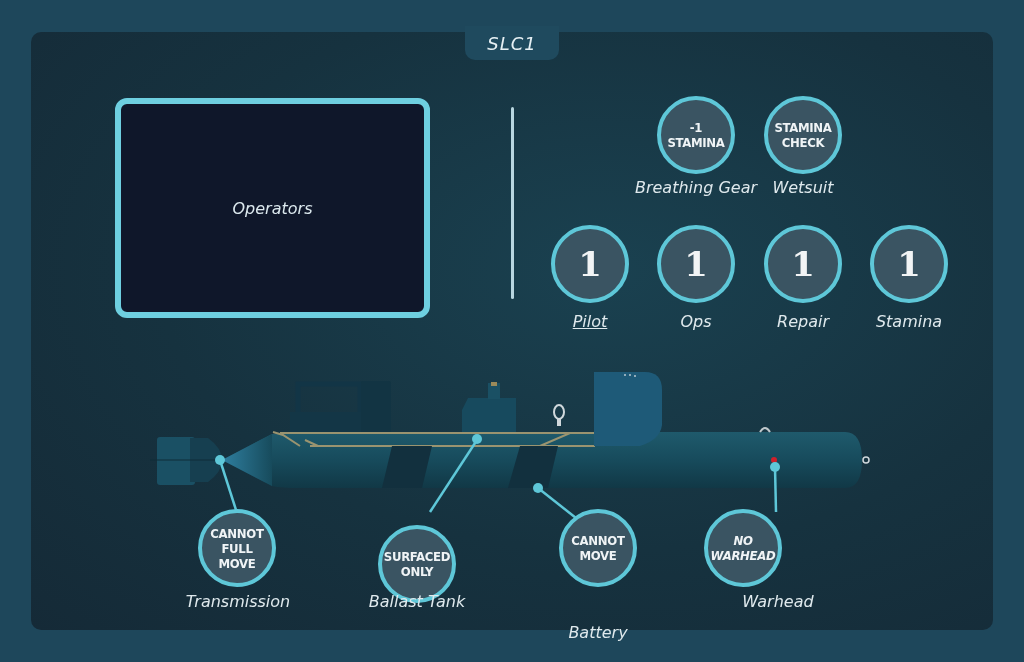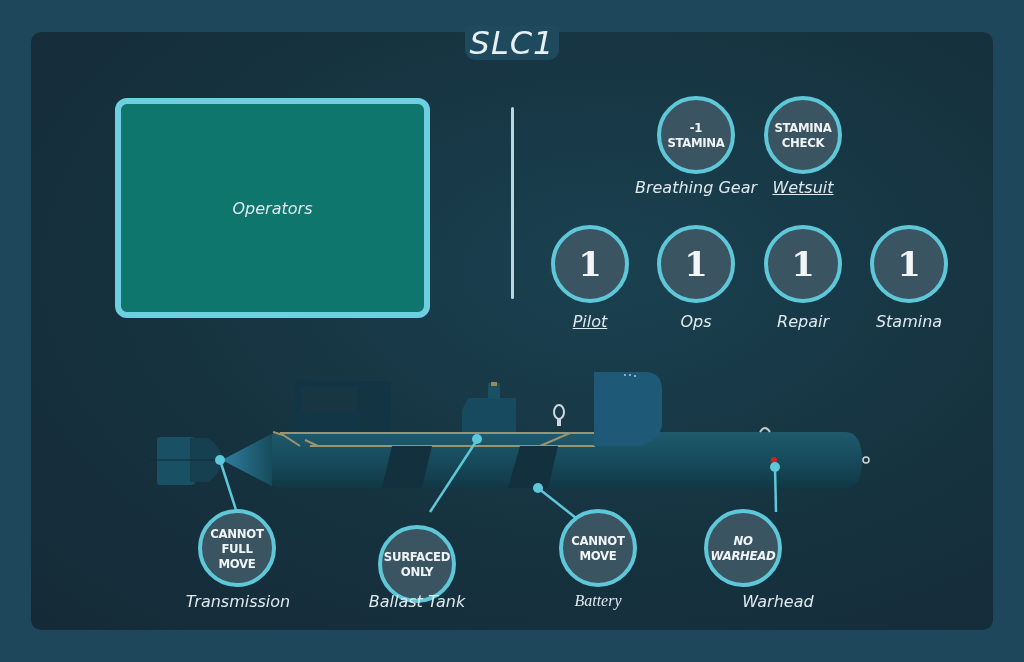--- a/index.html
+++ b/index.html
@@ -13,27 +13,27 @@
     position:absolute; left:31px; top:32px; width:962px; height:598px;
     border-radius:10px;
     background: radial-gradient(ellipse at 60% 40%, #1a4150 0%, #16323f 55%, #152a37 100%);
   }
   .title-tab {
     position:absolute; left:465px; top:26px; width:94px; height:34px;
     background:#1f4a5e; border-radius:0 0 10px 10px;
     display:flex; align-items:center; justify-content:center;
   }
   .title-tab span {
-    color:#e6f0f4; font-size:32px; font-style:italic; letter-spacing:1px;
+    color:#e6f0f4; font-size:18px; font-style:italic; letter-spacing:1px;
     font-family:"DejaVu Sans", sans-serif;
   }
   .operators {
     position:absolute; left:115px; top:98px; width:303px; height:208px;
     border:6px solid #6ecfe0; border-radius:12px;
-    background:#0f766e;
+    background:#0f172a;
     display:flex; align-items:center; justify-content:center;
   }
   .operators span { color:#dce9ee; font-style:italic; font-size:16px; }
   .divider {
     position:absolute; left:511px; top:107px; width:3px; height:192px;
     background:#b8d6e0; border-radius:2px;
   }
   .badge {
     position:absolute; width:70px; height:70px; border-radius:50%;
     border:4px solid #5ec7d8; background:#3a5462;
@@ -72,21 +72,21 @@
 <div class="badge" style="left:657px; top:96px;">
   <div class="txt">-1
 STAMINA</div>
 </div>
 <div class="label" style="left:696px; top:178px;">Breathing Gear</div>
 
 <div class="badge" style="left:764px; top:96px;">
   <div class="txt">STAMINA
 CHECK</div>
 </div>
-<div class="label" style="left:803px; top:178px;text-decoration:underline;">Wetsuit</div>
+<div class="label" style="left:803px; top:178px;">Wetsuit</div>
 
 <div class="badge" style="left:551px; top:225px;">
   <div class="num">1</div>
 </div>
 <div class="label" style="left:590px; top:312px;text-decoration:underline;">Pilot</div>
 
 <div class="badge" style="left:657px; top:225px;">
   <div class="num">1</div>
 </div>
 <div class="label" style="left:696px; top:312px;">Ops</div>
@@ -181,19 +181,19 @@
 <div class="badge" style="left:378px; top:525px;">
   <div class="txt">SURFACED
 ONLY</div>
 </div>
 <div class="label" style="left:417px; top:592px;">Ballast Tank</div>
 
 <div class="badge" style="left:559px; top:509px;">
   <div class="txt">CANNOT
 MOVE</div>
 </div>
-<div class="label" style="left:598px; top:592px;font-family:Liberation Serif, serif;">Battery</div>
+<div class="label" style="left:598px; top:623px;">Battery</div>
 
 <div class="badge" style="left:704px; top:509px;font-style:italic;">
   <div class="txt">NO
 WARHEAD</div>
 </div>
 <div class="label" style="left:778px; top:592px;">Warhead</div>
 
 </body></html>

